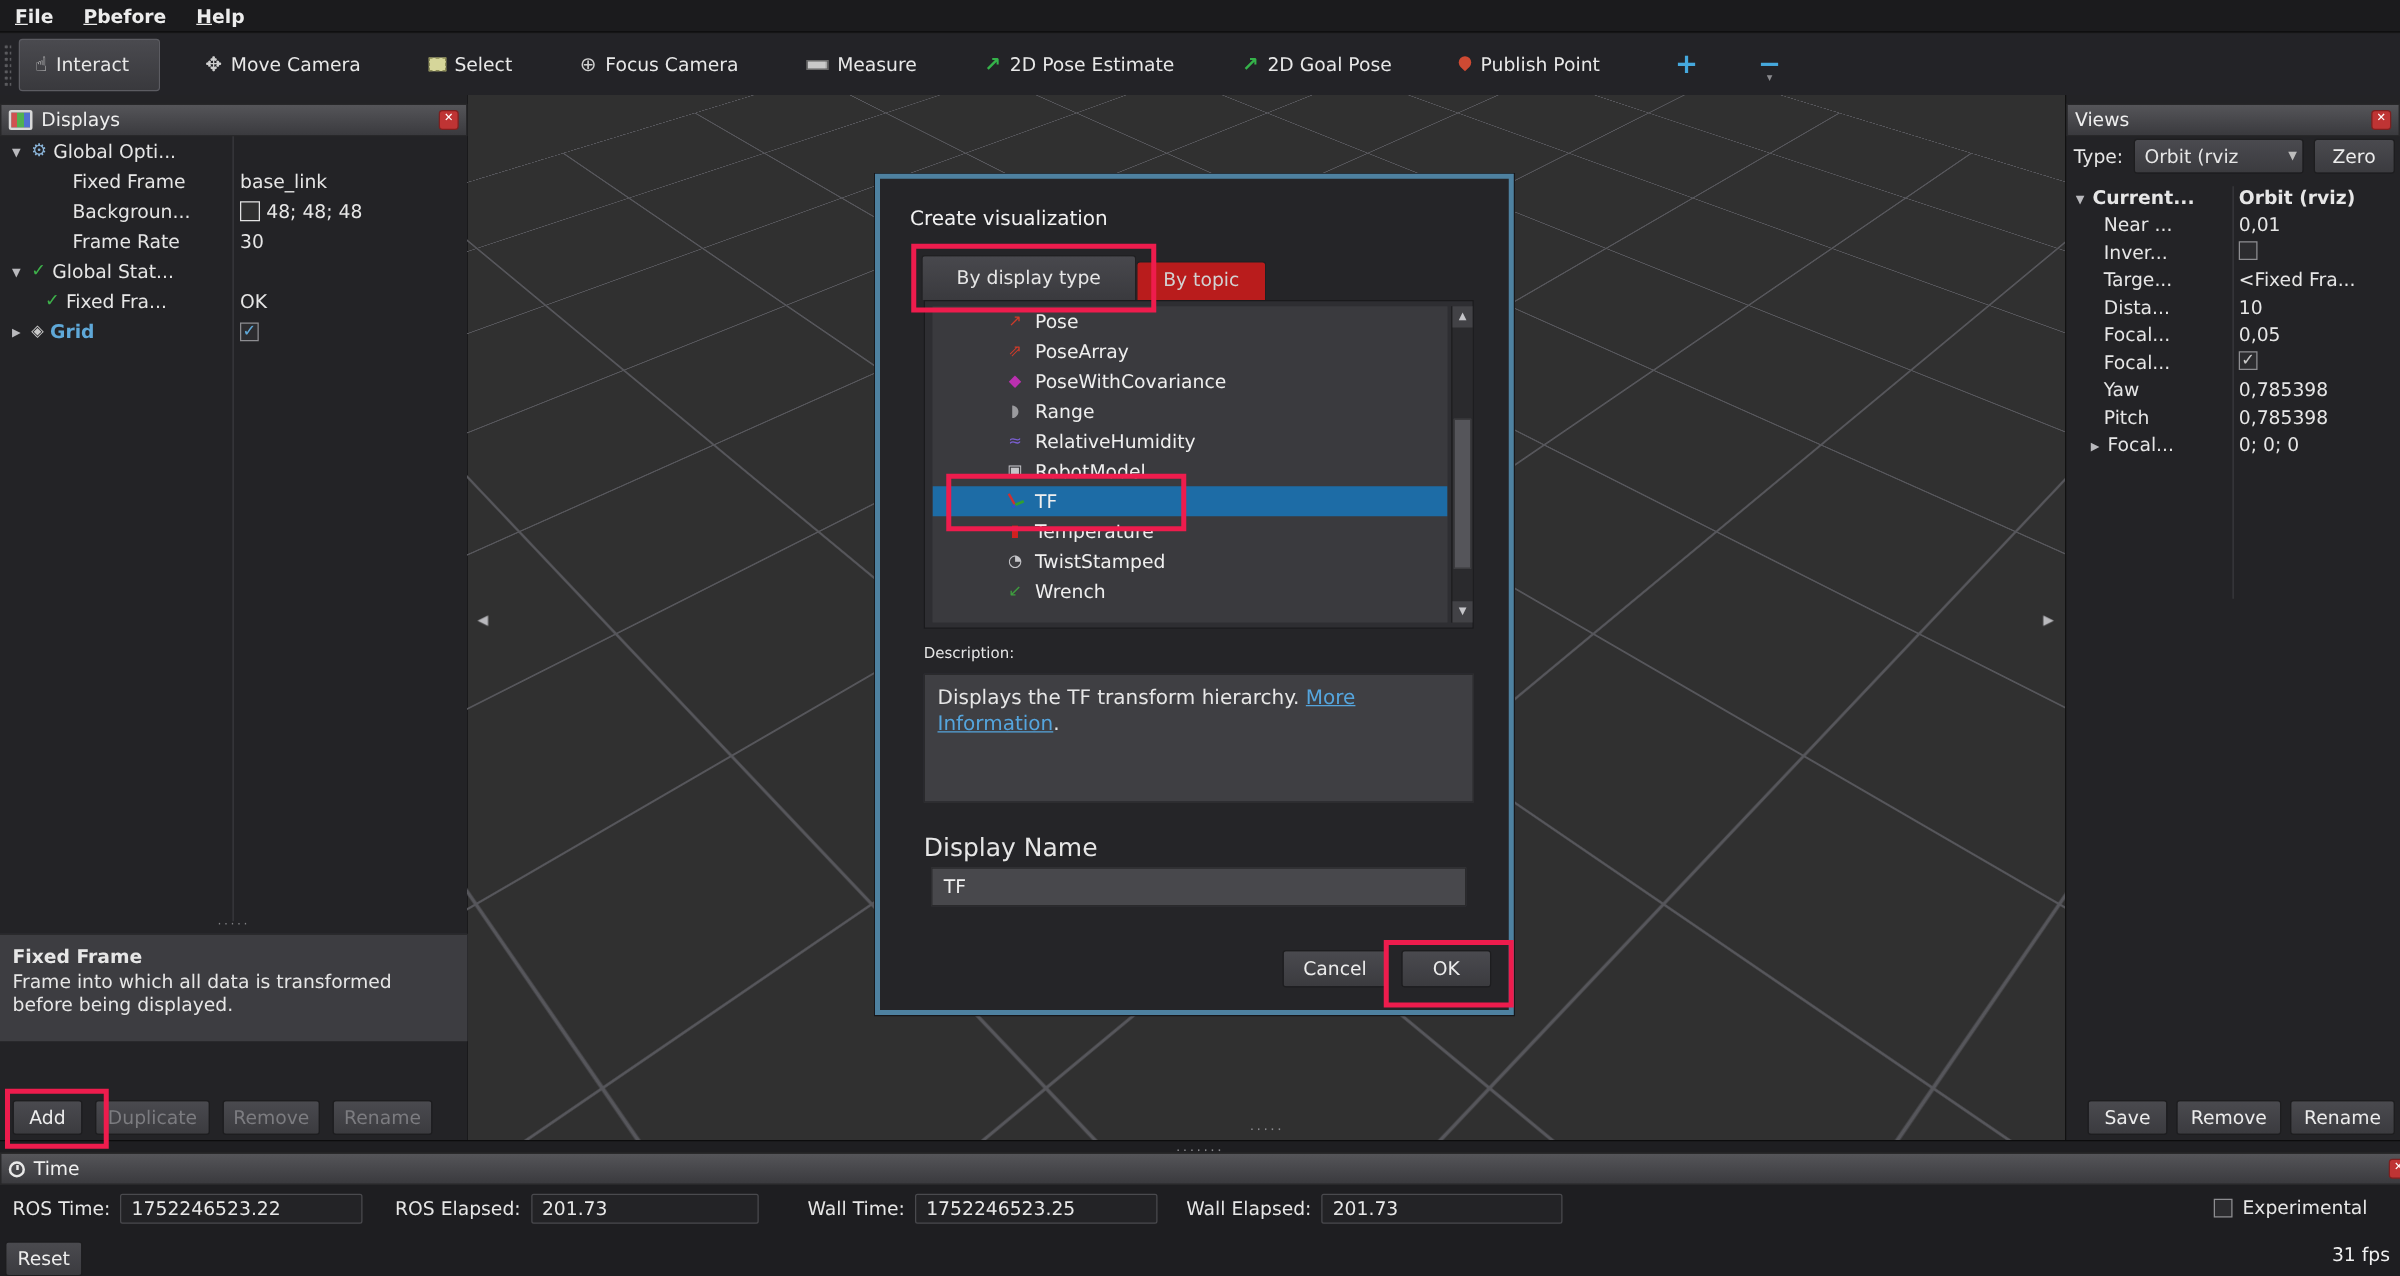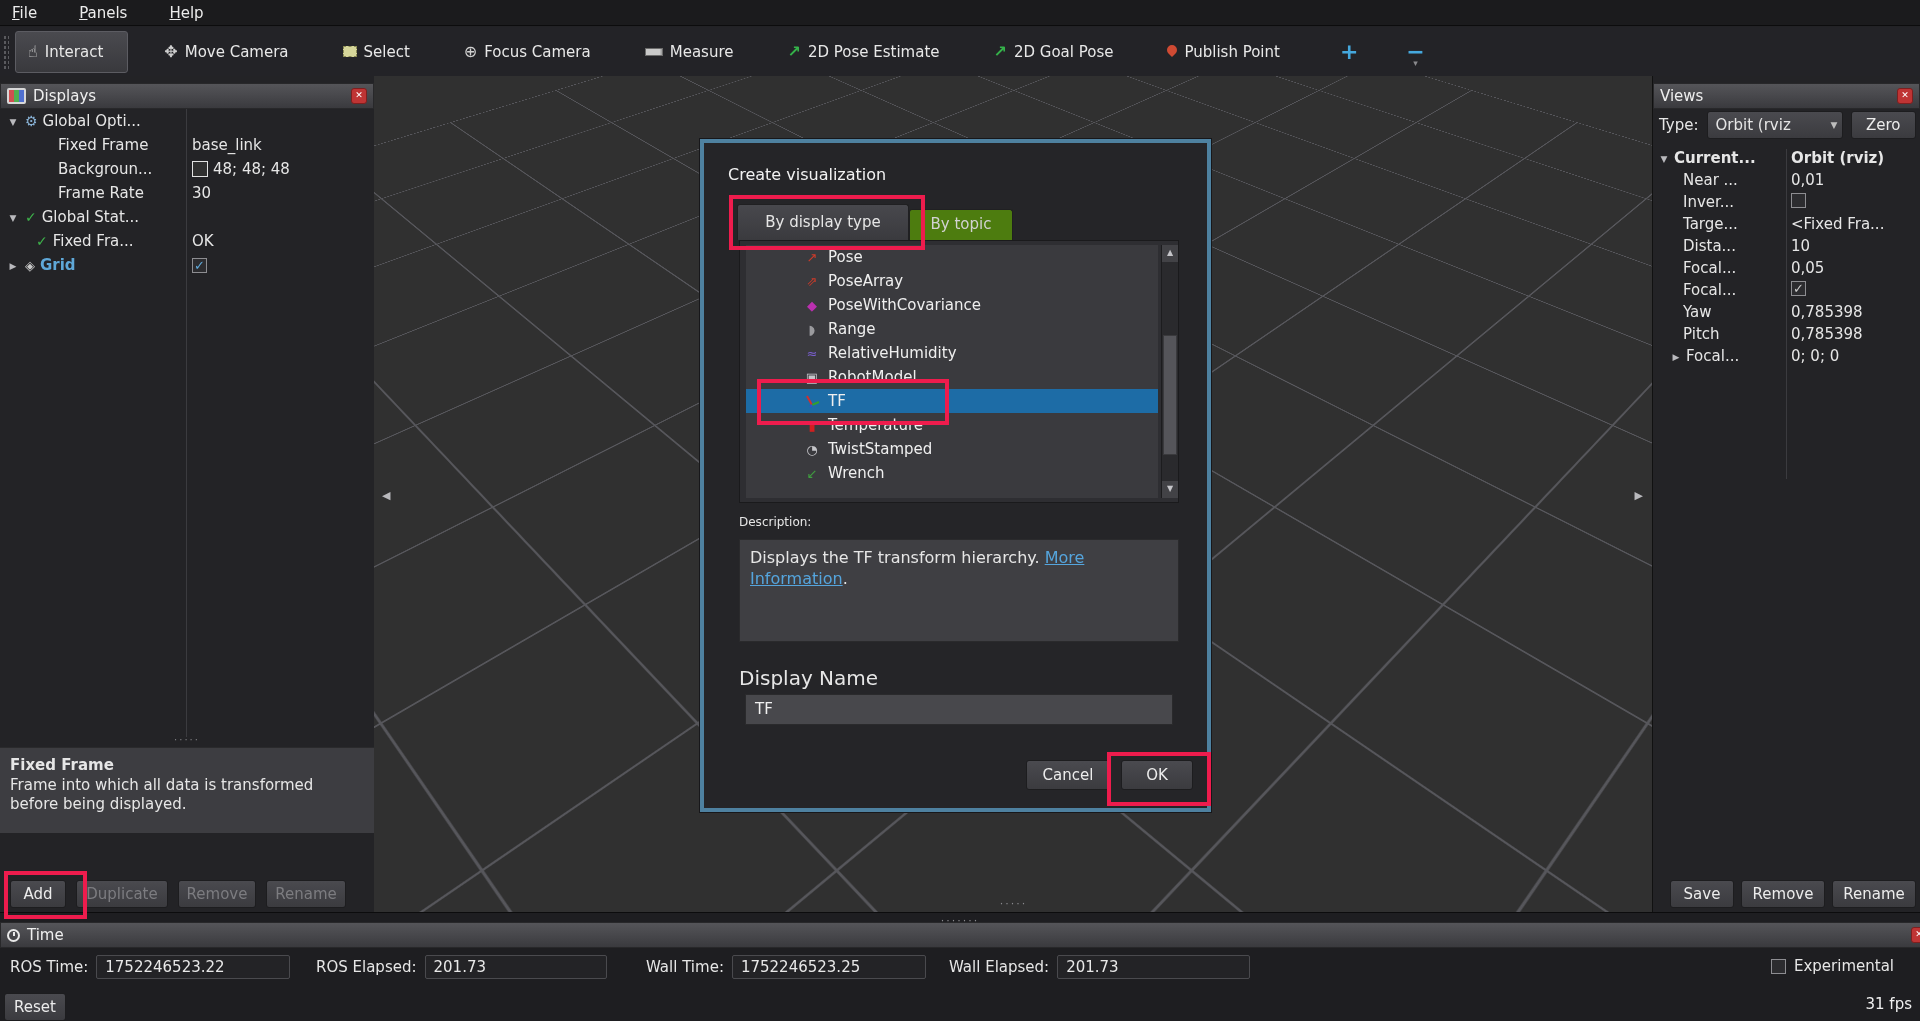--- a/index.html
+++ b/index.html
@@ -1,21 +1,21 @@
 <!DOCTYPE html>
 <html><head>
 <meta charset="utf-8">
 <style>
   html,body{margin:0;padding:0;background:#141416;}
   #app{position:relative;width:1920px;height:1021px;overflow:hidden;
        font-family:"DejaVu Sans",sans-serif;color:#e6e6e6;font-size:15px;
        background:#222225;}
   
   #menubar{position:absolute;left:0;top:0;width:100%;height:26px;background:#1b1b1d;
-           border-bottom:1px solid #0c0c0d;display:flex;align-items:center;gap:42px;padding-left:12px;box-sizing:border-box;}
+           border-bottom:1px solid #0c0c0d;display:flex;align-items:center;gap:24px;padding-left:12px;box-sizing:border-box;font-weight:bold;}
   .menu-item{cursor:default;color:#ececec;}
   .menu-item .mn{text-decoration:underline;}
   
   #toolbar{position:absolute;left:0;top:27px;width:100%;height:49px;background:#232327;
            border-bottom:1px solid #0e0e10;display:flex;align-items:center;}
   #toolbar .grip{width:6px;height:34px;margin-left:3px;margin-right:6px;
      background-image:radial-gradient(#5a5a5e 1px,transparent 1.2px);background-size:4px 5px;}
   .tool{display:flex;align-items:center;gap:7px;color:#e8e8e8;padding:0 10px;height:40px;}
   .tool.selected{background:linear-gradient(#4a4a4f,#39393d);border:1px solid #5c5c62;border-radius:3px;
                  padding:0 24px 0 12px;margin-right:26px;}
@@ -111,21 +111,21 @@
   #reset-btn{position:absolute;left:4px;top:80px;width:62px;}
   #fps{position:absolute;right:8px;top:82px;color:#f0f0f0;}
   
   #dialog{position:absolute;left:700px;top:139px;width:503px;height:665px;background:#252528;
           border:4px solid #4e81a0;box-shadow:0 0 0 1px #17171a;}
   #dialog-title{position:absolute;left:24px;top:22px;font-size:16px;color:#f2f2f2;}
   #tabs{position:absolute;left:33px;top:61px;display:flex;align-items:flex-end;}
   .tab{box-sizing:border-box;text-align:center;}
   .tab.active{width:172px;height:36px;line-height:34px;background:linear-gradient(#48484d,#3a3a3e);
               border:1px solid #202022;border-bottom:none;border-radius:3px 3px 0 0;}
-  .tab.inactive{width:104px;height:31px;line-height:29px;background:#4d7c0f;border:1px solid #202022;
+  .tab.inactive{width:104px;height:31px;line-height:29px;background:#b91c1c;border:1px solid #202022;
                 border-bottom:none;border-radius:3px 3px 0 0;color:#d2d2d2;}
   #tab-frame{position:absolute;left:35px;top:97px;width:440px;height:263px;background:#2e2e32;border:1px solid #1a1a1c;box-sizing:border-box;}
   #dlist{position:absolute;left:6px;top:4px;width:412px;height:253px;background:#3a3a3e;overflow:hidden;}
   .litem{height:24px;display:flex;align-items:center;gap:8px;padding-left:58px;color:#efefef;font-size:15px;}
   .litem.selected{background:#1d6ca6;}
   .licon{width:16px;text-align:center;font-size:13px;line-height:1;}
   #dscroll{position:absolute;right:0;top:4px;width:16px;height:253px;background:#2a2a2d;border-left:1px solid #1c1c1e;}
   .sbtn{position:absolute;left:0;width:16px;height:17px;background:#424246;color:#c5c5c9;font-size:8px;text-align:center;line-height:16px;}
   #sb-up{top:0;} #sb-down{bottom:0;}
   #sb-thumb{position:absolute;left:1px;top:90px;width:14px;height:120px;background:#55555a;border:1px solid #3a3a3d;box-sizing:border-box;}
@@ -150,21 +150,21 @@
   .c-red{color:#cf3b2a;} .c-magenta{color:#bb30b0;} .c-grey{color:#9a9a9e;} .c-purple{color:#7a5fd0;}
   .c-lgrey{color:#c5c5c9;} .c-dred{color:#d02020;} .c-green{color:#3f9d3f;}
 </style>
 </head>
 <body>
 
 <div id="app">
 
   <div id="menubar">
     <div class="menu-item"><span class="mn">F</span><span>ile</span></div>
-    <div class="menu-item"><span class="mn">P</span><span>anels</span></div>
+    <div class="menu-item"><span class="mn">P</span><span>before</span></div>
     <div class="menu-item"><span class="mn">H</span><span>elp</span></div>
   </div>
 
   <div id="toolbar">
     <div class="grip"></div>
     <div class="tool selected">
       <span class="ticon">☝</span>
       <span>Interact</span>
     </div>
     <div class="tool">

